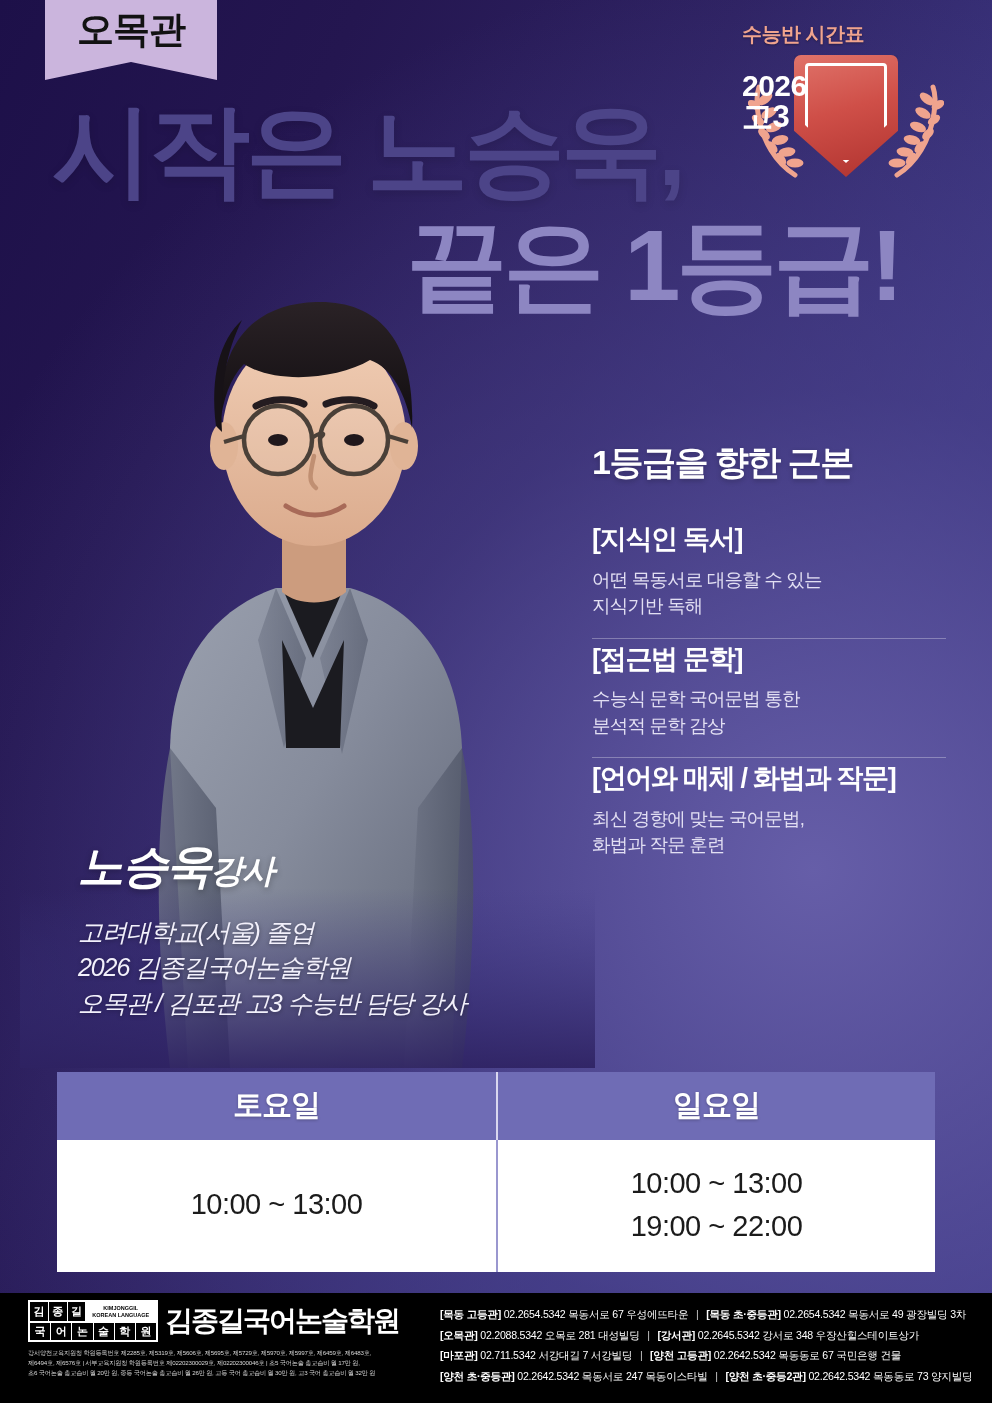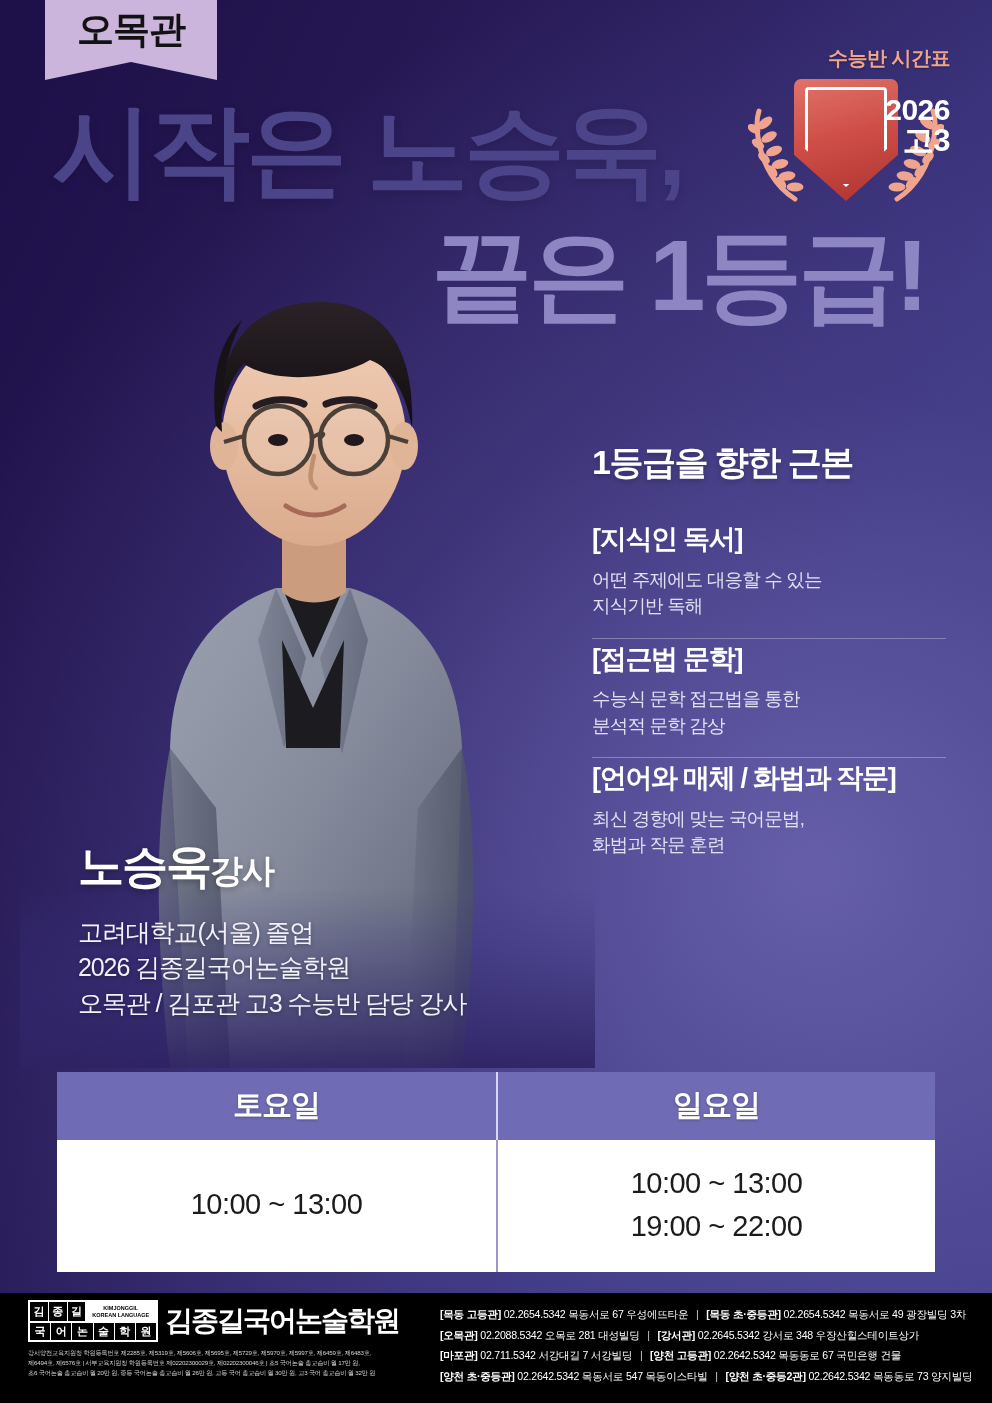--- a/index.html
+++ b/index.html
@@ -31,21 +31,21 @@
   }
   .ribbon-tag span {
     font-size:37px; font-weight:bold; color:#121212;
     letter-spacing:-1px; line-height:1;
   }
 
   
   .badge-wrap {
     position:absolute; right:42px; top:24px;
     width:208px; height:162px;
-    z-index:6; text-align:right;margin-top:24px;
+    z-index:6; text-align:left;
   }
   .badge-caption {
     font-size:20px; font-weight:bold; color:#f0a48e;
     letter-spacing:-0.5px; line-height:1;
     text-shadow:0 1px 2px rgba(0,0,0,0.35);
     margin-bottom:5px;
   }
   .badge-body { position:relative; height:132px; }
   .badge-shield {
     position:absolute; left:50%; top:6px;
@@ -90,22 +90,22 @@
     letter-spacing:-4px; line-height:1.04;
     white-space:nowrap;
   }
   .headline .l1 {
     color:#4c4488;
     padding-left:52px;
     text-shadow:0 3px 10px rgba(0,0,0,0.12);
   }
   .headline .l2 {
     color:#8d86c2;
-    text-align:right; padding-right:67px;
-    margin-top:20px;
+    text-align:right; padding-right:92px;
+    margin-top:10px;
   }
 
   
   .photo {
     position:absolute; left:20px; bottom:335px;
     width:575px; height:880px;
     z-index:3;
   }
   .photo svg { display:block; width:100%; height:100%; }
 
@@ -128,20 +128,21 @@
   }
   .feature-desc {
     font-size:18.5px; color:#e2dff3; font-weight:400;
     letter-spacing:-0.8px; line-height:1.42;
   }
 
   
   .instructor {
     position:absolute; left:78px; bottom:382px;
     z-index:5;
+    font-style:italic;
   }
   .instructor-name {
     font-size:46px; font-weight:bold; color:#ffffff;
     letter-spacing:-2px; line-height:1; margin-bottom:26px;
     text-shadow:0 2px 6px rgba(0,0,0,0.3);
   }
   .instructor-name .suffix { font-size:33px; letter-spacing:-1px; }
   .instructor-bio p {
     font-size:25px; color:#f2f0fb; font-weight:400;
     letter-spacing:-1.1px; line-height:1.42;
@@ -348,27 +349,27 @@
 
       <rect x="0" y="700" width="575" height="180" fill="url(#fade)"></rect>
     </svg>
   </div>
 
   <div class="features">
     <div class="features-title">1등급을 향한 근본</div>
 
     <div class="feature">
       <div class="feature-title">[지식인 독서]</div>
-      <div class="feature-desc">어떤 주제에도 대응할 수 있는</div>
+      <div class="feature-desc">어떤 목동서로 대응할 수 있는</div>
       <div class="feature-desc">지식기반 독해</div>
     </div>
 
     <div class="feature">
       <div class="feature-title">[접근법 문학]</div>
-      <div class="feature-desc">수능식 문학 접근법을 통한</div>
+      <div class="feature-desc">수능식 문학 국어문법 통한</div>
       <div class="feature-desc">분석적 문학 감상</div>
     </div>
 
     <div class="feature">
       <div class="feature-title">[언어와 매체 / 화법과 작문]</div>
       <div class="feature-desc">최신 경향에 맞는 국어문법,</div>
       <div class="feature-desc">화법과 작문 훈련</div>
     </div>
   </div>
 
@@ -455,21 +456,21 @@
         <span>02.711.5342</span>
         <span>서강대길 7 서강빌딩</span>
         <span class="sep">|</span>
         <b>[양천 고등관]</b>
         <span>02.2642.5342</span>
         <span>목동동로 67 국민은행 건물</span>
       </span>
       <span class="fr-line">
         <b>[양천 초·중등관]</b>
         <span>02.2642.5342</span>
-        <span>목동서로 547 목동이스타빌</span>
+        <span>목동서로 247 목동이스타빌</span>
         <span class="sep">|</span>
         <b>[양천 초·중등2관]</b>
         <span>02.2642.5342</span>
         <span>목동동로 73 양지빌딩</span>
       </span>
     </div>
   </div>
 
 </div>
 

